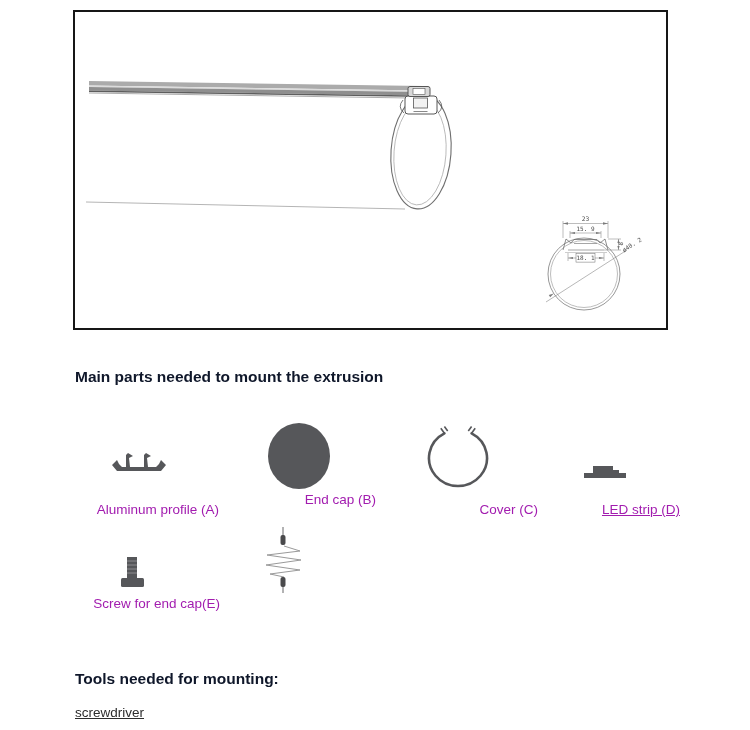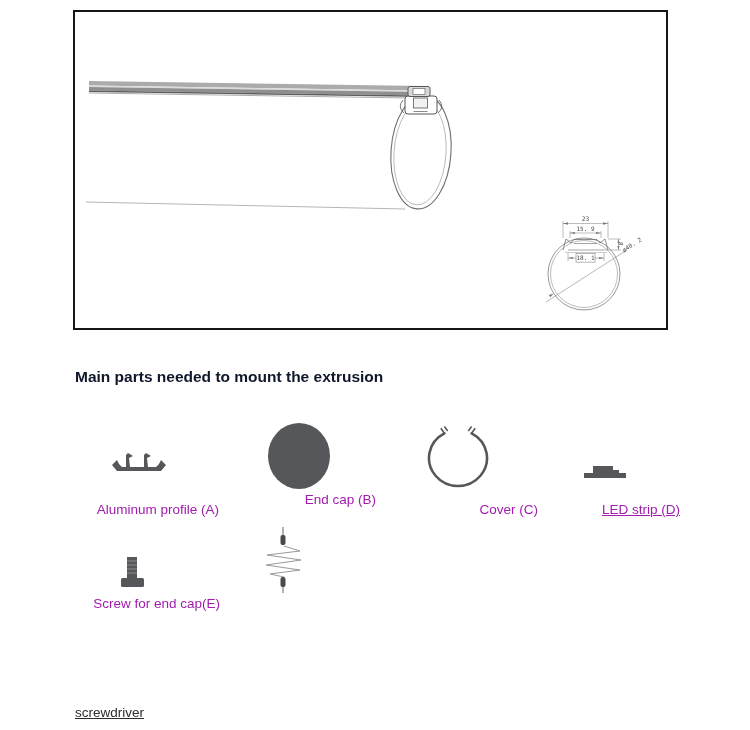--- a/index.html
+++ b/index.html
@@ -140,15 +140,16 @@
   <svg class="icon" style="left:262px;top:527px;" width="42" height="66" viewBox="0 0 42 66">
     <path d="M21,0 L21,9" stroke="#555557" stroke-width="0.9" fill="none"></path>
     <rect x="18.5" y="8" width="5" height="10" rx="2" fill="#4a4a4c"></rect>
     <path d="M22,19 L38,24 L5,28 L39,33 L4,38 L38,43 L8,47 L22,50" fill="none" stroke="#9a9a9a" stroke-width="1" stroke-linejoin="round"></path>
     <rect x="18.5" y="50" width="5" height="10" rx="2" fill="#4a4a4c"></rect>
     <path d="M21,60 L21,66" stroke="#555557" stroke-width="0.9" fill="none"></path>
   </svg>
 
   <div class="part-label" style="left:60px;top:596px;">Screw for end cap(E)</div>
 
+  <div class="section-heading" style="left:75px;top:670px;">Tools needed for mounting:</div>
   <div class="tool-item" style="left:75px;top:705px;">screwdriver</div>
 
 </div>
 
 </body></html>

